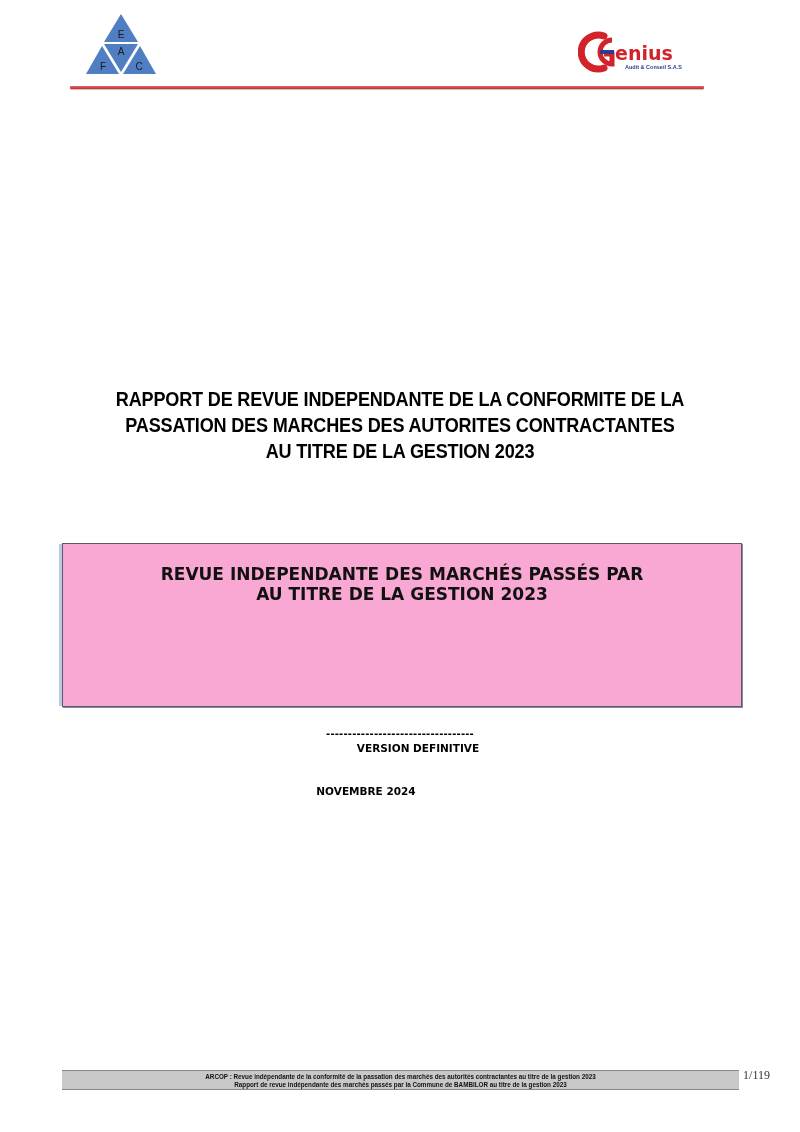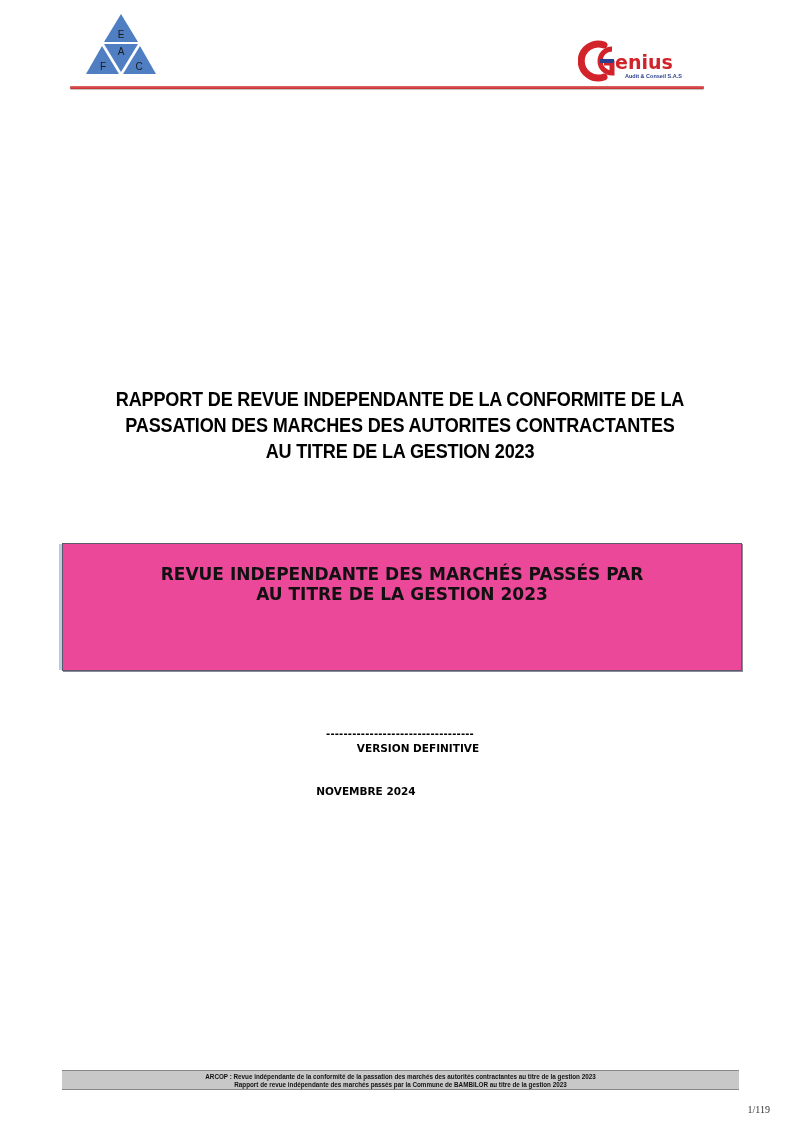--- a/index.html
+++ b/index.html
@@ -1,35 +1,35 @@
 <!DOCTYPE html>
 <html><head>
   <meta charset="utf-8">
   <style>
     html, body { margin: 0; padding: 0; }
     body {
       width: 800px; height: 1132px; background: #ffffff; position: relative; overflow: hidden;
       font-family: "DejaVu Sans", sans-serif; color: #000;
     }
     .logo-left { position: absolute; left: 86px; top: 14px; width: 70px; height: 64px; }
-    .logo-right { position: absolute; left: 578px; top: 39px; width: 120px; height: 44px; }
+    .logo-right { position: absolute; left: 578px; top: 30px; width: 120px; height: 44px; }
     .header-rule {
       position: absolute; left: 70px; top: 86px; width: 634px; height: 3px;
       background: linear-gradient(#e06a6a, #c8282c); border-radius: 1px;
       box-shadow: 0 1px 1px rgba(0,0,0,0.25);
     }
     .main-title {
       position: absolute; left: 60px; top: 386px; width: 680px; text-align: center;
       font-family: "Liberation Sans", sans-serif; font-weight: bold; font-size: 21px;
       line-height: 26px; transform: scaleX(0.86); transform-origin: center top; letter-spacing: -0.2px;
     }
     .main-title div { white-space: nowrap; }
     .box {
-      position: absolute; left: 62px; top: 543px; width: 680px; height: 128px;
-      background: #ec4899; border: 1px solid #5a5a6a; box-sizing: border-box;
+      position: absolute; left: 62px; top: 543px; width: 680px; height: 164px;
+      background: #f9a8d4; border: 1px solid #5a5a6a; box-sizing: border-box;
       box-shadow: 1px 1px 0 #8a8a9a;
     }
     .box::before {
       content: ""; position: absolute; left: -4px; top: 0; width: 3px; height: 100%; background: #b8cce4;
     }
     .box-title {
       position: absolute; left: 0; right: 0; top: 20px; text-align: center;
       font-family: "DejaVu Sans", sans-serif; font-weight: bold; font-size: 17px; line-height: 20px;
       color: #111;
     }
@@ -46,22 +46,22 @@
       position: absolute; left: 0; width: 732px; top: 785px; text-align: center;
       font-family: "DejaVu Sans", sans-serif; font-weight: bold; font-size: 10.5px;
     }
     .footer-band {
       position: absolute; left: 62px; top: 1070px; width: 677px; height: 20px;
       background: #c8c8c8; border-top: 1px solid #888; border-bottom: 1px solid #888; box-sizing: border-box;
       text-align: center; font-family: "Liberation Sans", sans-serif; font-weight: bold;
       font-size: 6.3px; line-height: 8px; padding-top: 2px; color: #111;
     }
     .page-number {
-      position: absolute; right: 30px; top: 1104px;
-      font-family: "Liberation Serif", serif; font-size: 10px; color: #333;
+      position: absolute; right: 30px; top: 1068px;
+      font-family: "Liberation Serif", serif; font-size: 12px; color: #333;
     }
   </style>
 </head>
 <body>
 
 <div class="logo-left">
   <svg width="70" height="64" viewBox="0 0 70 64">
     <polygon points="35,0 52,28 18,28" fill="#4f7fc2"></polygon>
     <polygon points="18,30 52,30 35,58" fill="#4f7fc2"></polygon>
     <polygon points="16,32 33,60 0,60" fill="#4f7fc2"></polygon>

